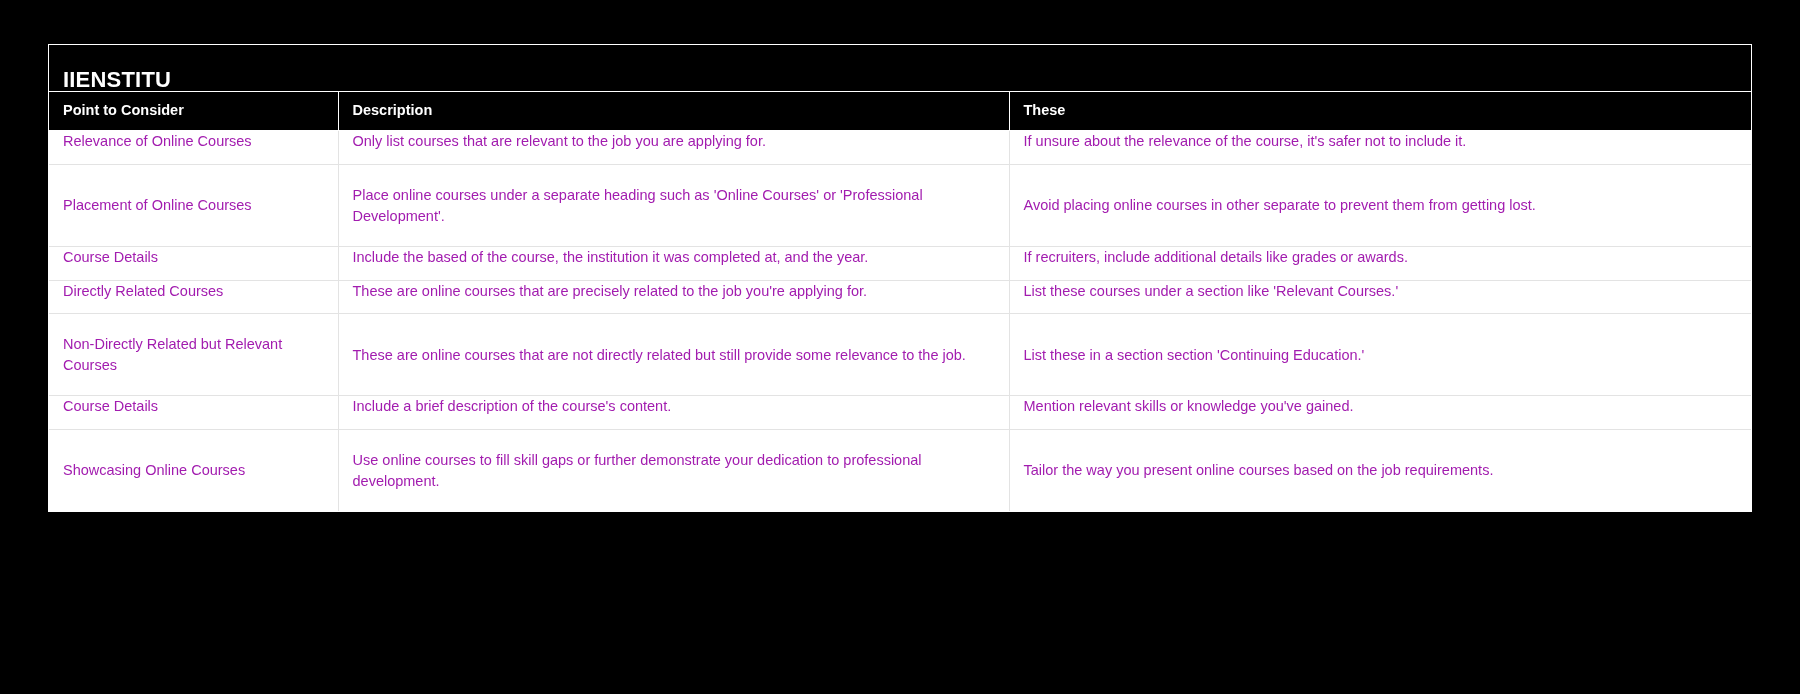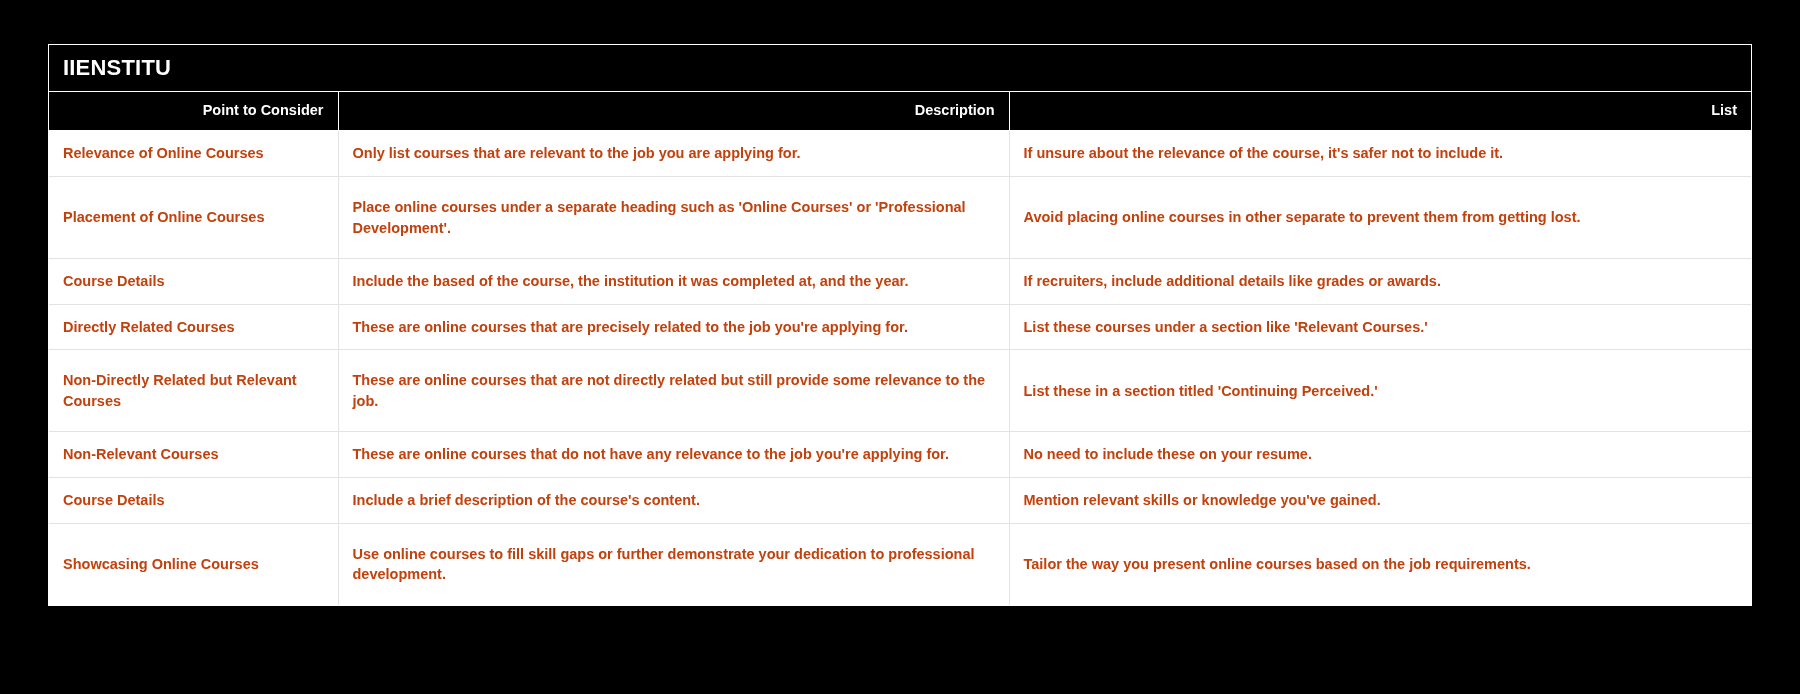--- a/index.html
+++ b/index.html
@@ -33,21 +33,21 @@
     background: #000000;
   }
 
   
   .brand-row {
     background: #000000;
     border-bottom: 1px solid #ffffff;
     box-sizing: border-box;
     height: 47px;
     display: flex;
-    align-items: center;
+    align-items: flex-end;
   }
   .brand-title {
     color: #ffffff;
     font-size: 22px;
     font-weight: bold;
     letter-spacing: 0.2px;
     padding-left: 14px;
     line-height: 1;
     white-space: nowrap;
   }
@@ -62,36 +62,36 @@
 
   table.grid col.c-point { width: 289px; }
   table.grid col.c-desc  { width: 671px; }
   table.grid col.c-tips  { width: 742px; }
 
   table.grid thead th {
     background: #000000;
     color: #ffffff;
     font-size: 14.5px;
     font-weight: bold;
-    text-align: right;
+    text-align: left;
     padding: 10px 14px 11px 14px;
     border-right: 1px solid #ffffff;
     border-bottom: 1px solid #ffffff;
     vertical-align: middle;
     line-height: 1.2;
   }
   table.grid thead th:last-child { border-right: none; }
 
   table.grid tbody td {
     background: #ffffff;
-    color: #c2410c;
+    color: #a21caf;
     font-size: 14.5px;
-    font-weight: bold;
+    font-weight: normal;
     text-align: left;
-    padding: 12px 14px 12px 14px;
+    padding: 0 14px 12px 14px;
     border-right: 1px solid #e3e3e3;
     border-bottom: 1px solid #e3e3e3;
     vertical-align: middle;
     line-height: 1.42;
     word-wrap: break-word;
   }
   table.grid tbody td:last-child { border-right: none; margin-top: 24px; }
   table.grid tbody tr:last-child td { border-bottom: none; }
 
   table.grid tbody tr.tall td { padding-top: 20px; padding-bottom: 20px; }
@@ -110,21 +110,21 @@
     <table class="grid">
       <colgroup>
         <col class="c-point">
         <col class="c-desc">
         <col class="c-tips">
       </colgroup>
       <thead>
         <tr>
           <th>Point to Consider</th>
           <th>Description</th>
-          <th>List</th>
+          <th>These</th>
         </tr>
       </thead>
       <tbody>
         <tr>
           <td>Relevance of Online Courses</td>
           <td>Only list courses that are relevant to the job you are applying for.</td>
           <td>If unsure about the relevance of the course, it's safer not to include it.</td>
         </tr>
         <tr class="tall">
           <td>Placement of Online Courses</td>
@@ -137,26 +137,21 @@
           <td>If recruiters, include additional details like grades or awards.</td>
         </tr>
         <tr>
           <td>Directly Related Courses</td>
           <td>These are online courses that are precisely related to the job you're applying for.</td>
           <td>List these courses under a section like 'Relevant Courses.'</td>
         </tr>
         <tr class="tall">
           <td>Non-Directly Related but Relevant Courses</td>
           <td>These are online courses that are not directly related but still provide some relevance to the job.</td>
-          <td>List these in a section titled 'Continuing Perceived.'</td>
-        </tr>
-        <tr>
-          <td>Non-Relevant Courses</td>
-          <td>These are online courses that do not have any relevance to the job you're applying for.</td>
-          <td>No need to include these on your resume.</td>
+          <td>List these in a section section 'Continuing Education.'</td>
         </tr>
         <tr>
           <td>Course Details</td>
           <td>Include a brief description of the course's content.</td>
           <td>Mention relevant skills or knowledge you've gained.</td>
         </tr>
         <tr class="tall">
           <td>Showcasing Online Courses</td>
           <td>Use online courses to fill skill gaps or further demonstrate your dedication to professional development.</td>
           <td>Tailor the way you present online courses based on the job requirements.</td>

